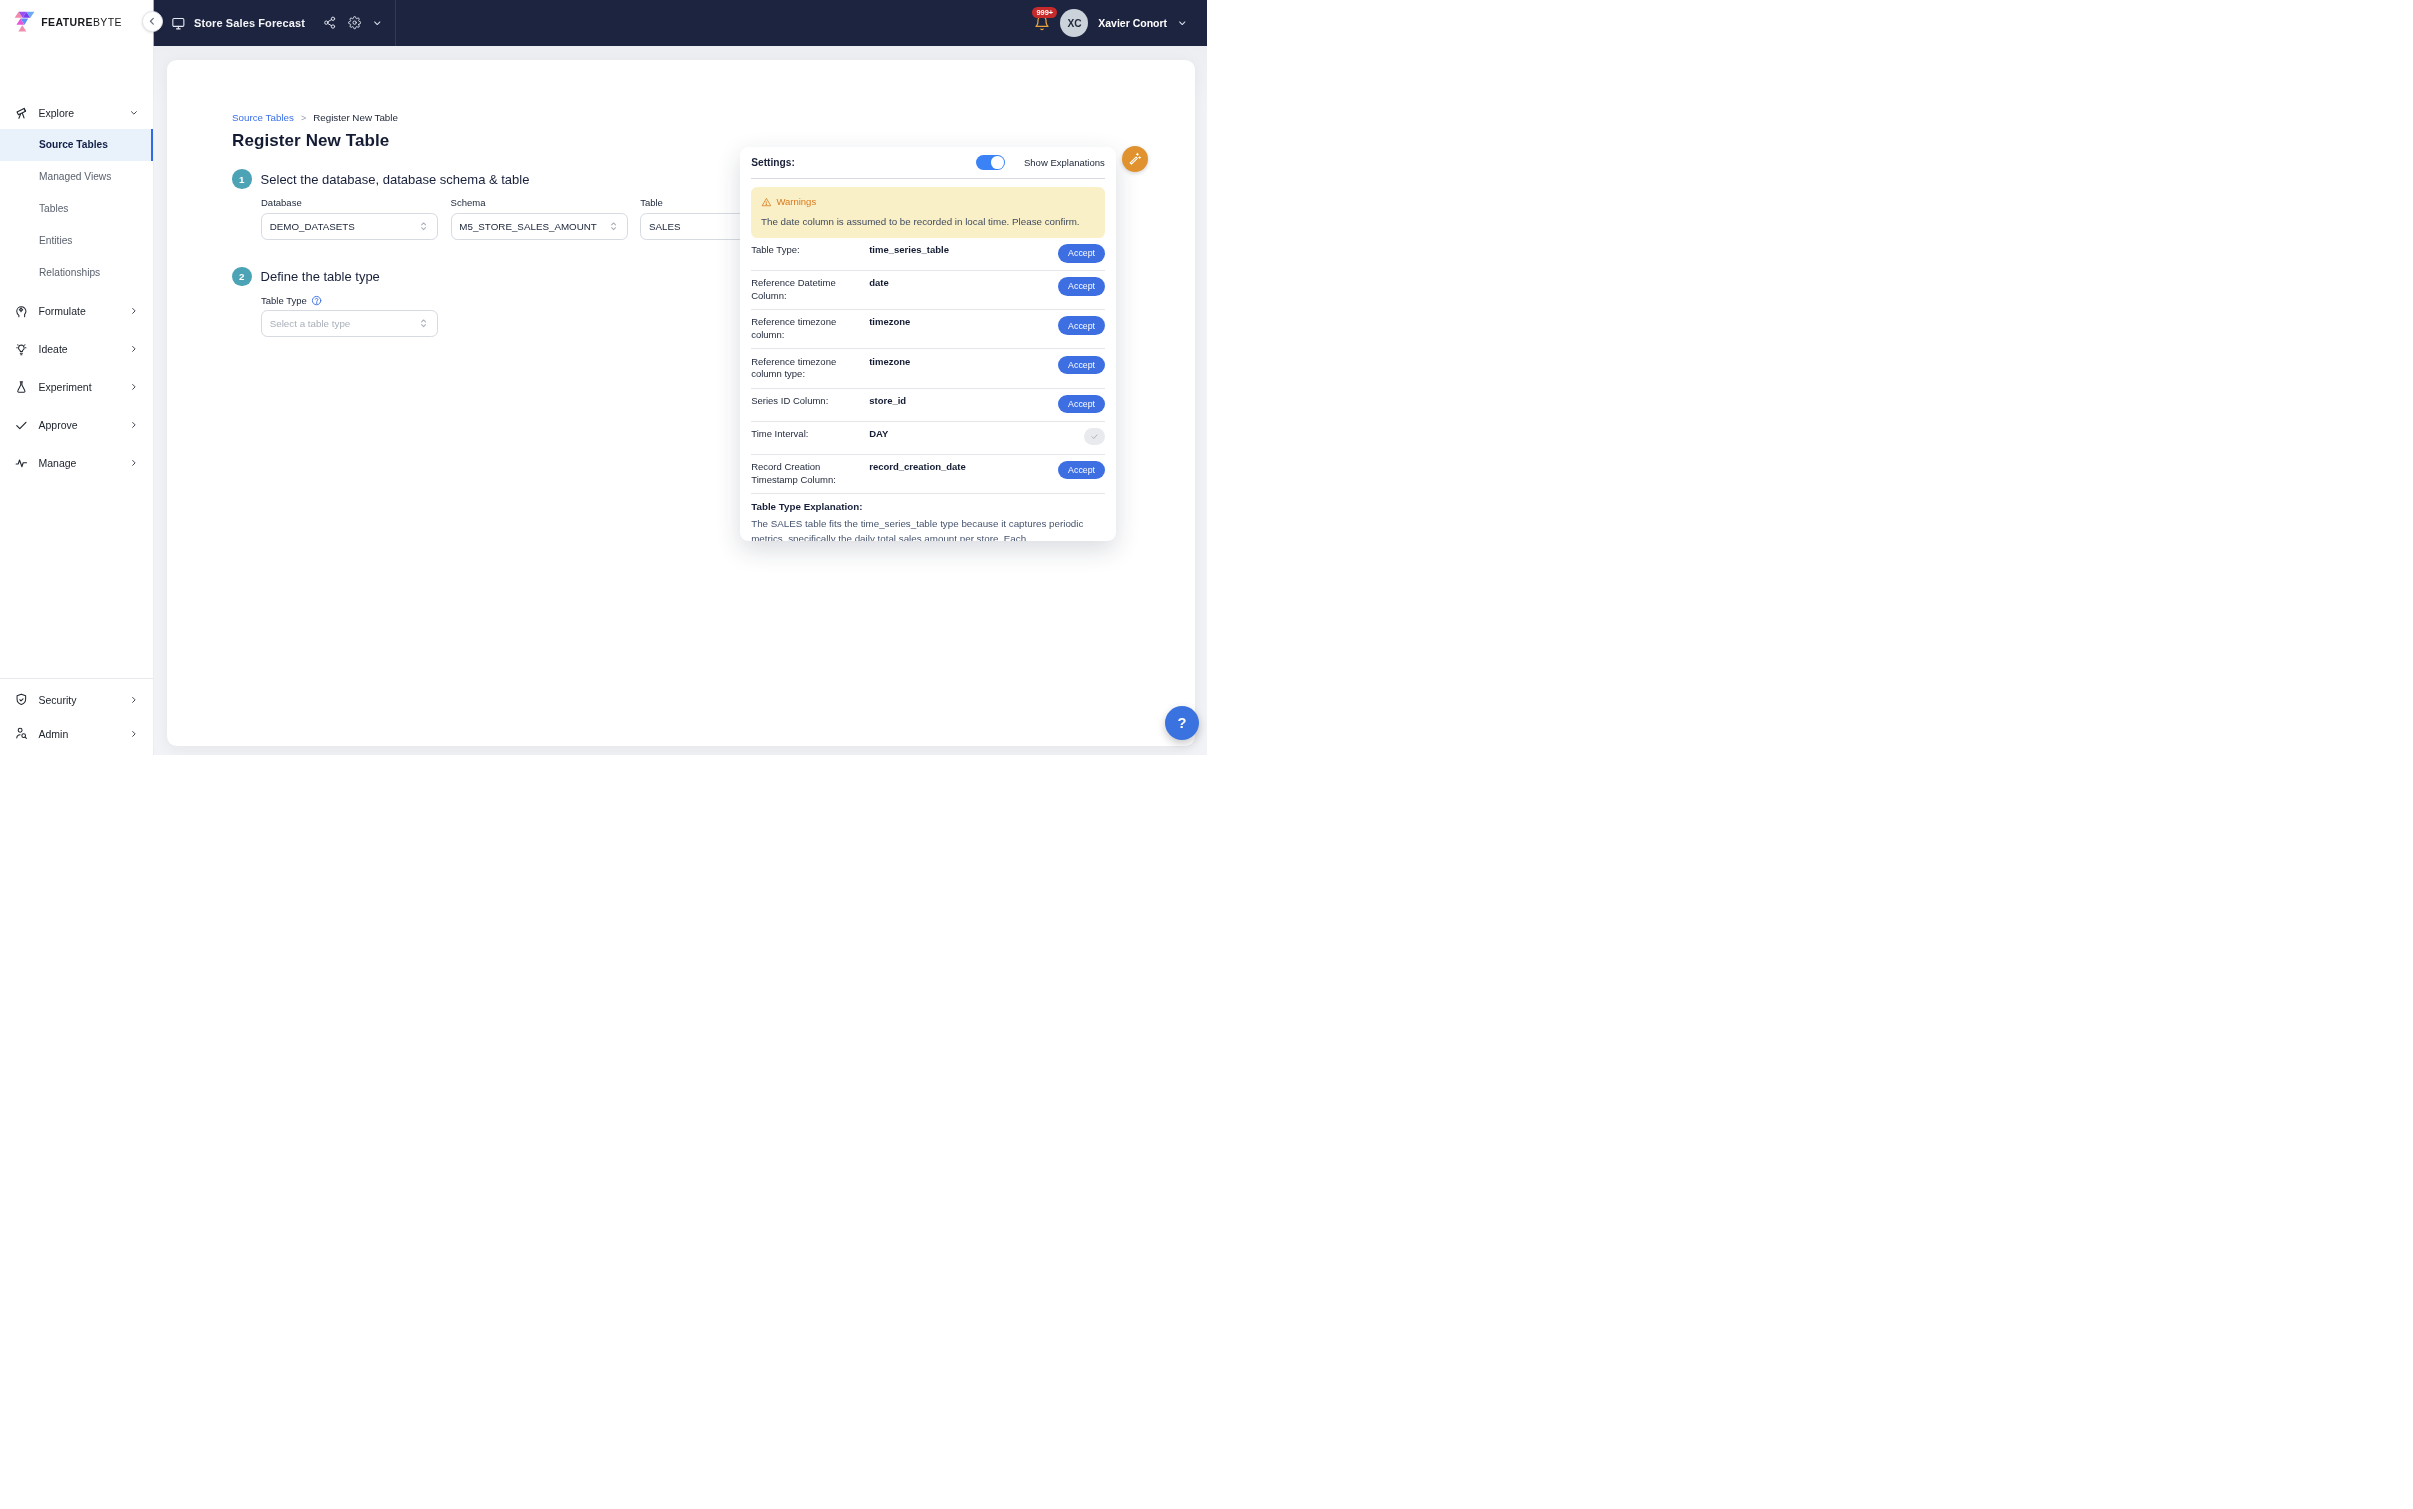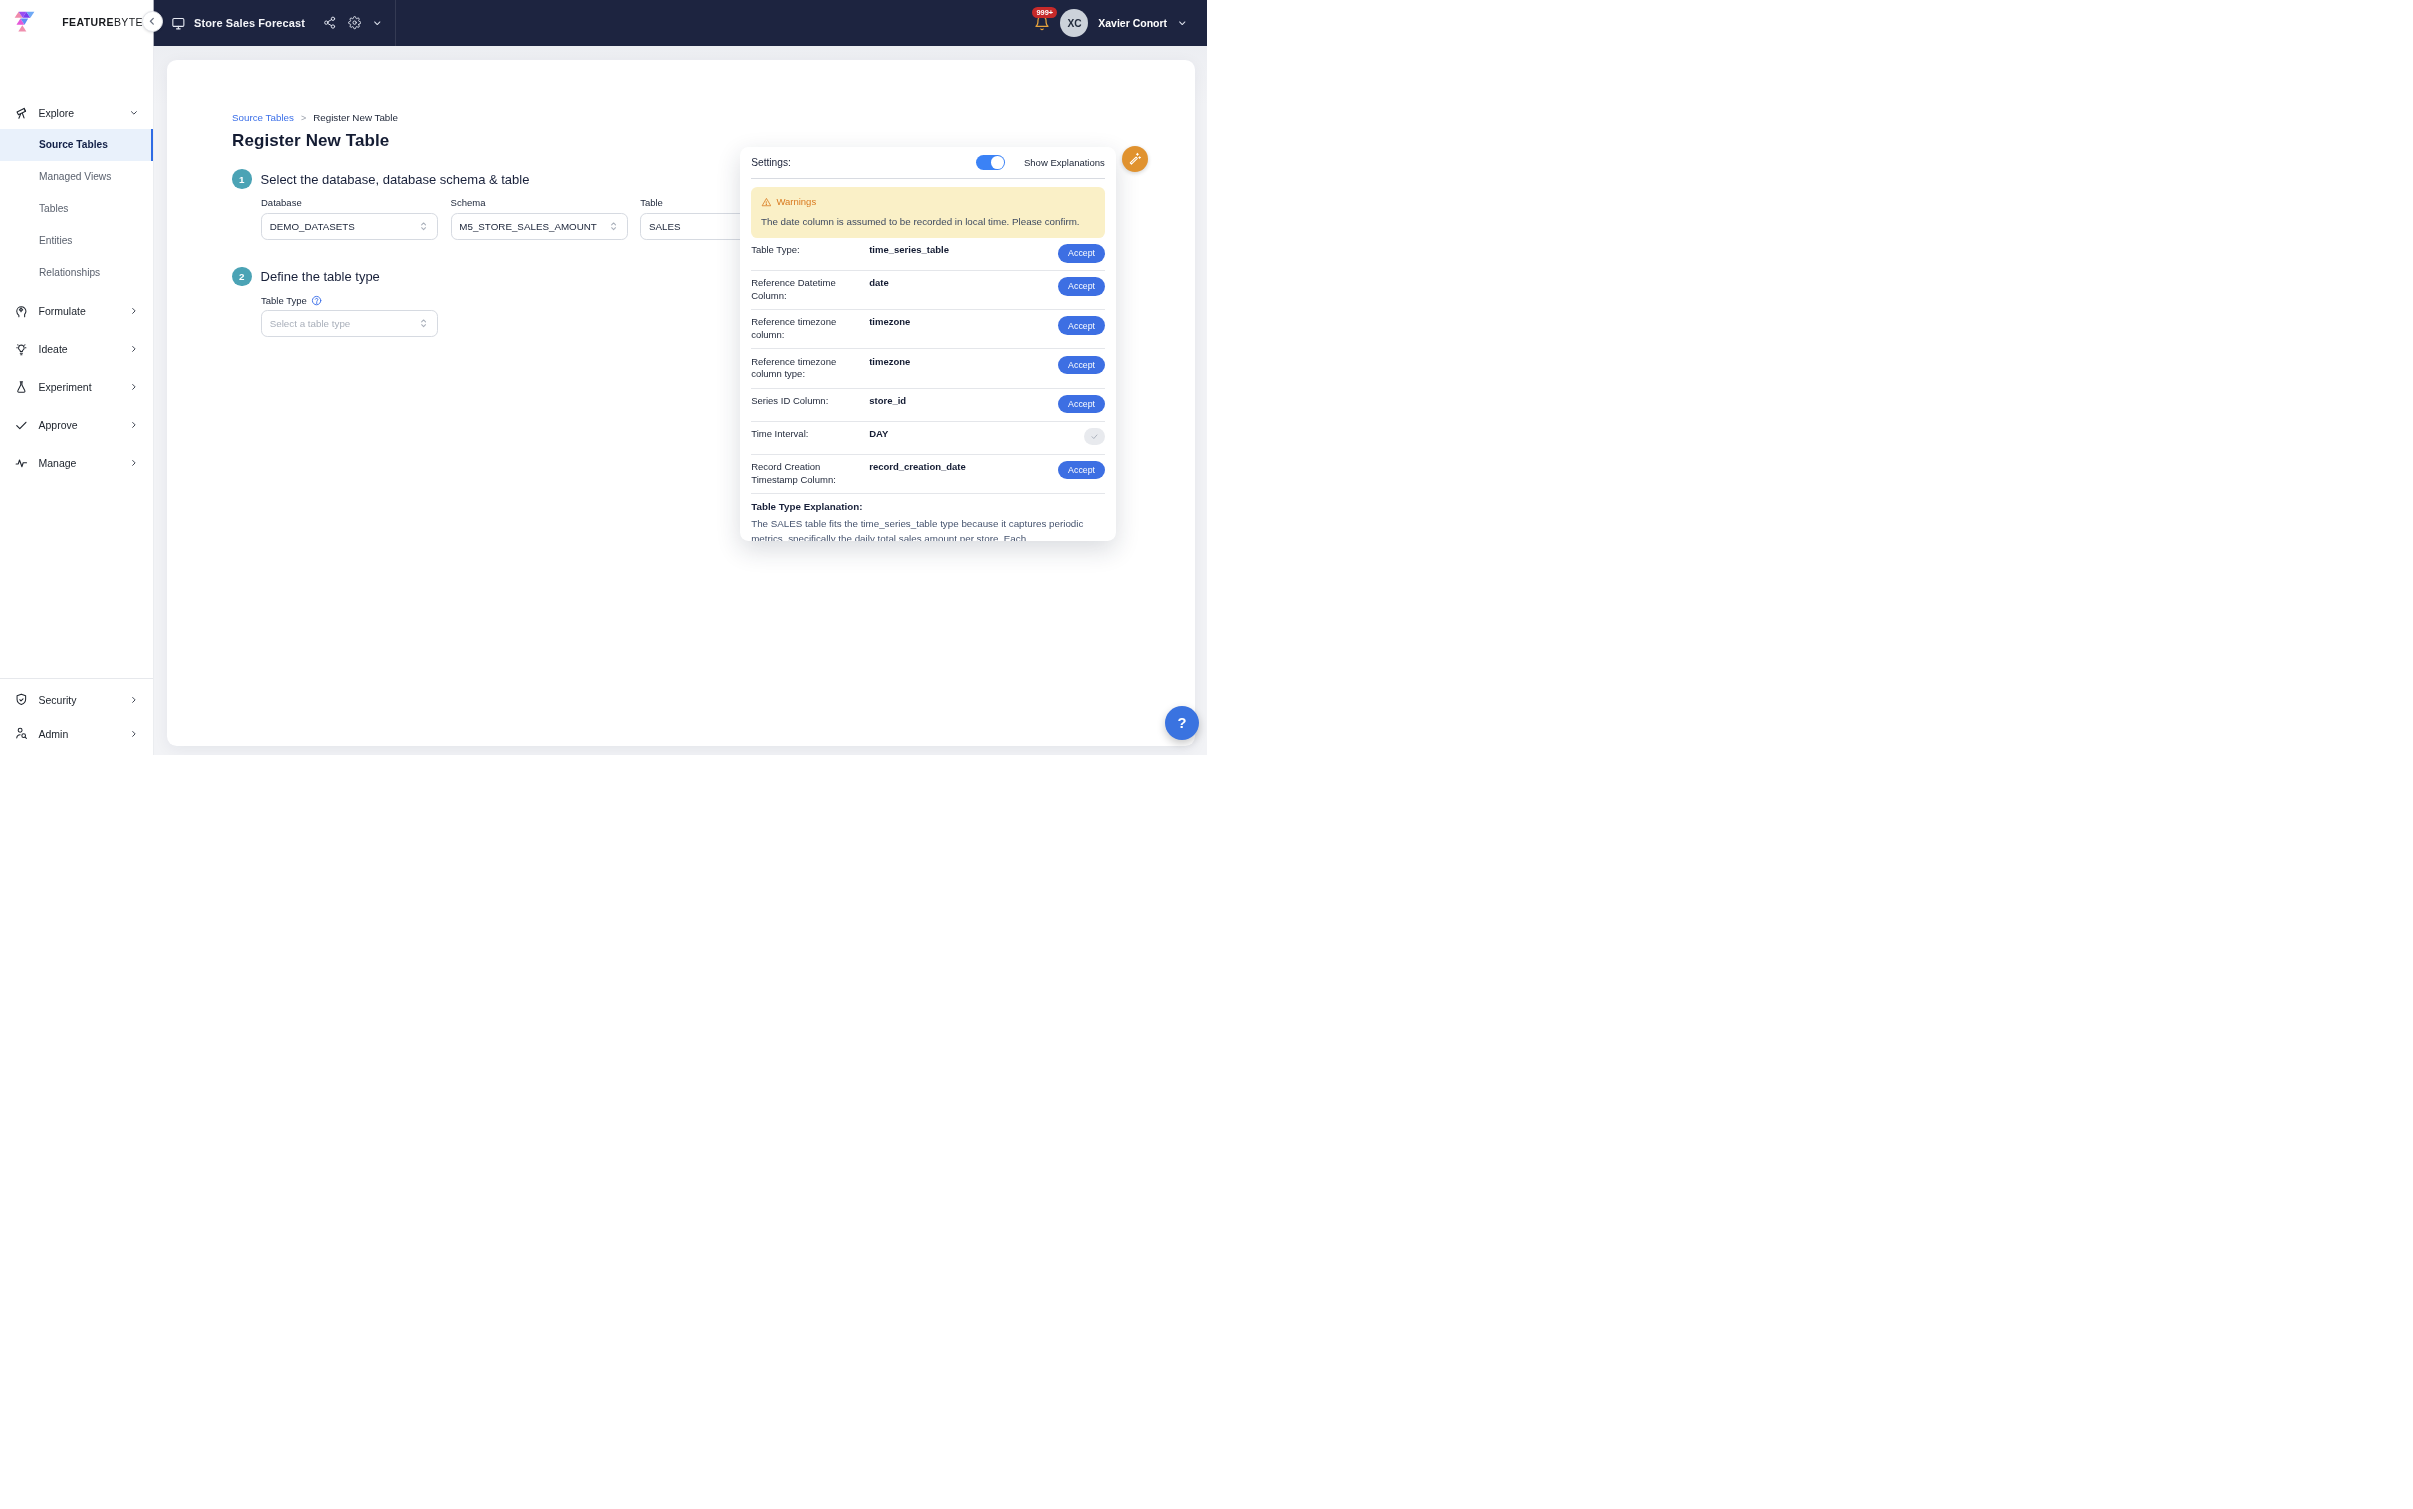--- a/index.html
+++ b/index.html
@@ -22,21 +22,21 @@
   .avatar { width:28px; height:28px; border-radius:50%; background:#ccd2da; color:#232c3d;
             font-weight:700; font-size:10.2px; display:flex; align-items:center; justify-content:center; }
   .tb-user { font-size:10.5px; font-weight:700; color:#fff; white-space:nowrap; }
   .icon { display:inline-flex; align-items:center; justify-content:center; }
 
   
   .sidebar { position:absolute; left:0; top:0; width:153px; height:755px; background:#fff;
              z-index:5; box-shadow:0.7px 0 0 #e8eaee; }
   .logo-row { display:flex; align-items:center; gap:6.3px; padding:11.2px 0 0 14px; }
   .brand { font-size:10.5px; letter-spacing:0.4px; color:#17191d; white-space:nowrap; }
-  .brand .b1 { font-weight:800;margin-left:21px; } .brand .b2 { font-weight:300; }
+  .brand .b1 { font-weight:800; } .brand .b2 { font-weight:300; }
   .collapse-btn { position:absolute; left:142px; top:10.5px; width:21px; height:21px; border-radius:50%;
                   background:#fff; border:0.7px solid #e3e5ea; z-index:6; color:#6b7280;
                   display:flex; align-items:center; justify-content:center;
                   box-shadow:0 0.7px 2.8px rgba(0,0,0,.14); cursor:pointer; }
   .nav { margin-top:64px; }
   .nav-section { height:31px; display:flex; align-items:center; gap:9.8px; padding:0 14px;
                  color:#20262f; font-size:10.5px; font-weight:500; cursor:pointer; }
   .nav-section .sec-icon { color:#20262f; }
   .nav-section .chev { margin-left:auto; color:#3c4350; }
   .nav-section.mt { margin-top:7px; }
@@ -72,21 +72,21 @@
             font-size:9.8px; color:#1b2438; cursor:pointer; }
   .select .ph { color:#a9afba; }
   .stepper { color:#a9afba; }
   .first-step { margin-top:18px; }
 
   
   .settings-panel { position:absolute; left:740px; top:147px; width:376px; height:394px;
                     background:#fff; border-radius:8.4px; padding:0 11.2px; overflow:hidden;
                     box-shadow:0 8.4px 24px rgba(25,35,65,.16); z-index:8; }
   .sp-header { height:32px; display:flex; align-items:center; border-bottom:0.7px solid #d8dbe1; }
-  .sp-title { font-size:10.2px; font-weight:400; color:#1a2138;text-align:center; }
+  .sp-title { font-size:10.2px; font-weight:700; color:#1a2138;text-align:center; }
   .sp-toggle-group { margin-left:auto; display:flex; align-items:center; gap:19px; }
   .toggle { width:29px; height:15.4px; border-radius:7.7px; background:#3b82f6; position:relative; cursor:pointer; flex:none; }
   .toggle .knob { position:absolute; right:1.4px; top:1.4px; width:12.6px; height:12.6px; border-radius:50%; background:#fff; }
   .sp-toggle-label { font-size:9.5px; color:#1c2436; }
   .warn { margin-top:8.4px; background:#faf0c7; border-radius:6.3px; padding:9px 9.8px; }
   .warn-head { display:flex; align-items:center; gap:4.9px; color:#d9791f; font-size:9.5px; }
   .warn-msg { margin-top:6.3px; font-size:9.8px; color:#3e4a60; line-height:1.55; }
   .sp-row { display:flex; align-items:flex-start; padding:6.3px 0; border-bottom:0.7px solid #e4e6ea; min-height:33px; }
   .sp-row-label { width:118px; font-size:9.5px; color:#1e2638; line-height:1.35; flex:none; }
   .sp-row-value { font-size:9.5px; font-weight:700; color:#141c33; flex:1; padding-right:5.6px; word-break:break-all; }

